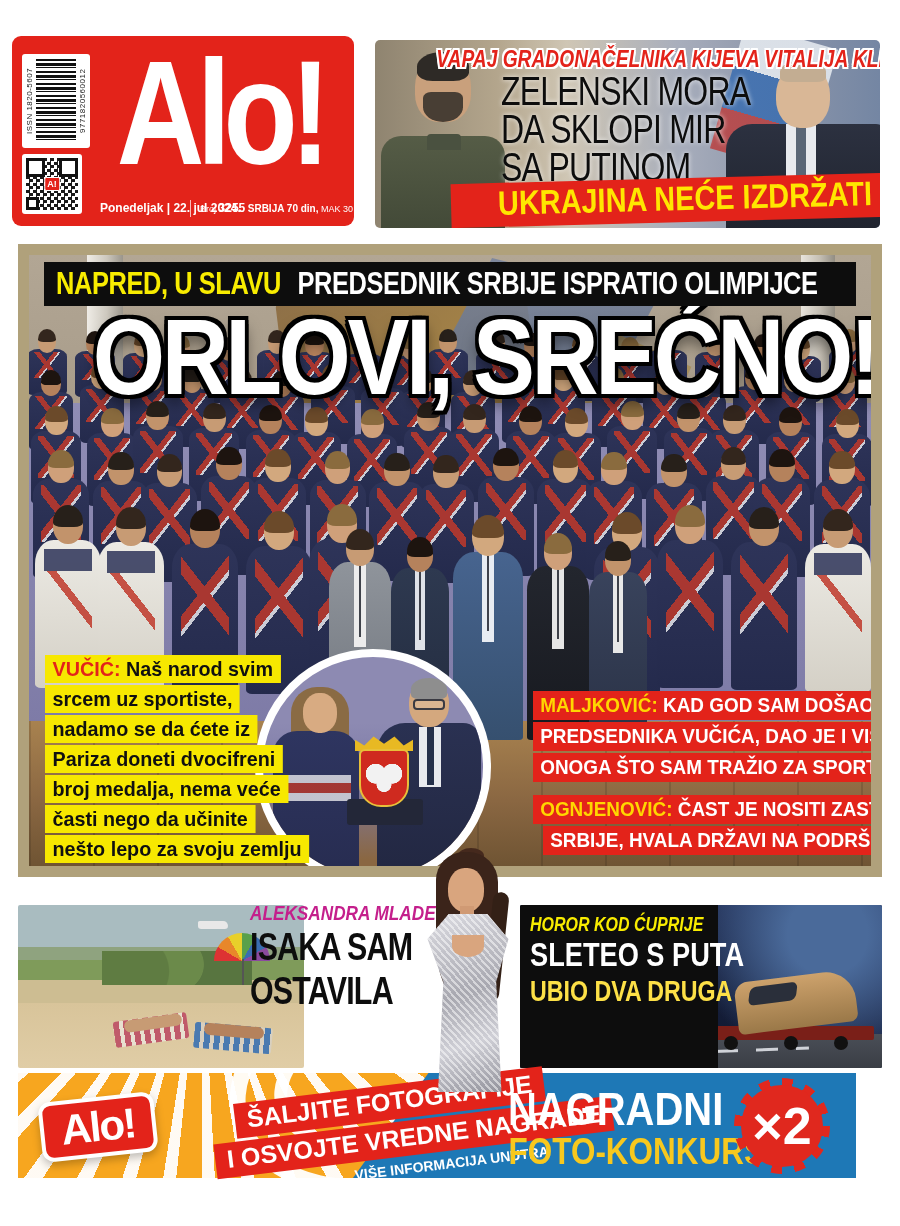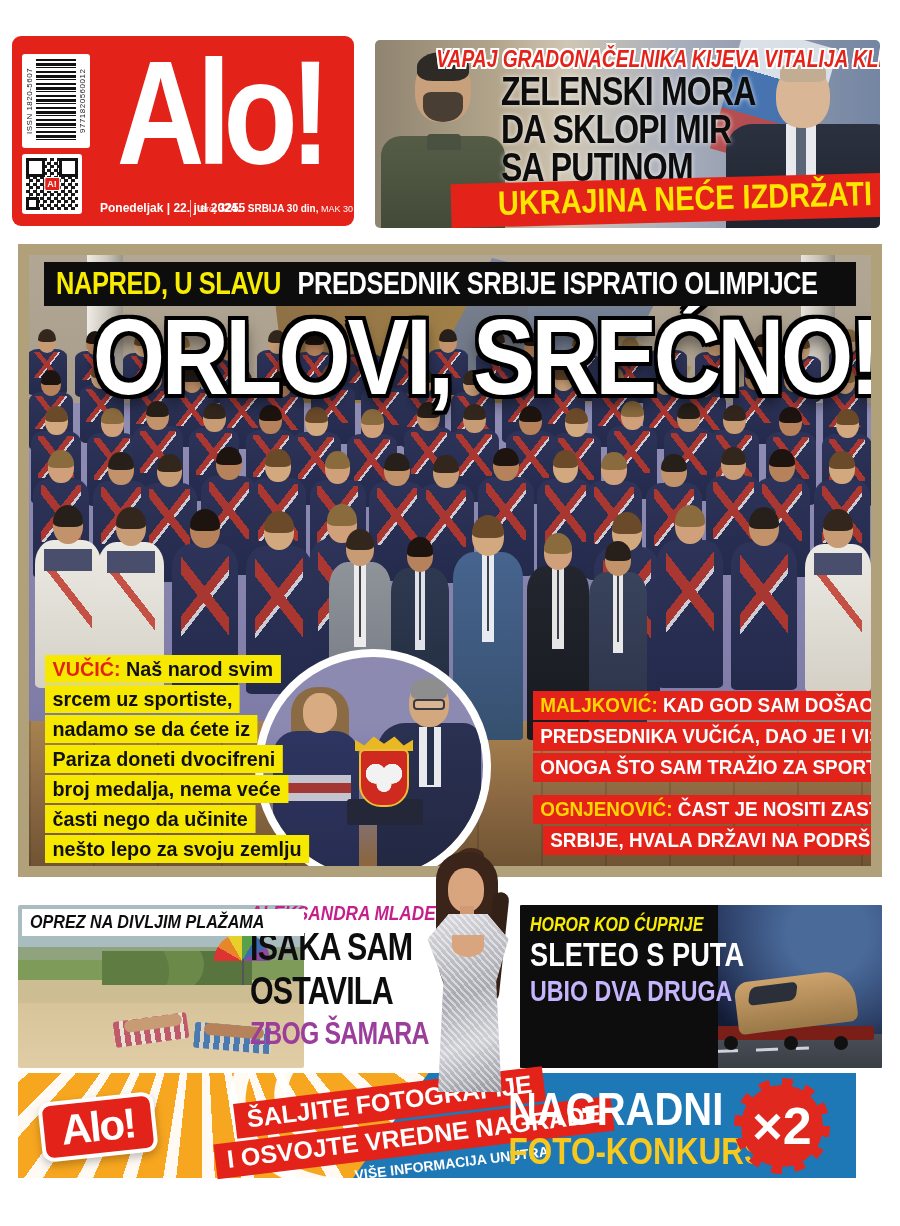--- a/index.html
+++ b/index.html
@@ -42,21 +42,21 @@
   .z-head::before { content:""; position:absolute; inset:-4px 2px 62% 2px; background:#2e2a26; border-radius:50% 50% 30% 30%; }
   .z-head::after { content:""; position:absolute; inset:55% 8px 0 8px; background:#3a332c; border-radius:20% 20% 50% 50%; opacity:.9; }
   .ru-flag { right:58px; top:-6px; width:96px; height:130px; background:linear-gradient(180deg,#e8edf2 0 34%,#3a6db0 34% 67%,#b94040 67%); transform:rotate(16deg); opacity:.85; }
   .p-body { right:-6px; bottom:0; width:160px; height:104px; background:linear-gradient(180deg,#2c3140,#20242f); border-radius:26px 10px 0 0; }
   .p-shirt { right:64px; bottom:18px; width:30px; height:86px; background:#e8eaee; }
   .p-tie { right:74px; bottom:18px; width:10px; height:86px; background:#5a6676; }
   .p-head { right:50px; top:24px; width:54px; height:64px; background:#d9b796; border-radius:48% 48% 44% 44%; }
   .p-head::before { content:""; position:absolute; inset:-3px 4px 72% 4px; background:#c3ad92; border-radius:50% 50% 20% 20%; }
   .ts-kicker { left:0; right:0; top:5px; text-align:center; color:#e3231a; font-size:24px; font-weight:900; font-style:italic; z-index:4; }
   .ts-kicker span { display:inline-block; transform:scaleX(.8); transform-origin:center; white-space:nowrap; }
-  .ts-headline { left:126px; top:32px; z-index:4; color:#0d0d0d; font-size:41px; line-height:38px; font-weight:700; letter-spacing:-1px; }
+  .ts-headline { left:126px; top:32px; z-index:4; color:#0d0d0d; font-size:41px; line-height:38px; font-weight:400; letter-spacing:-1px; }
   .ts-headline div { transform:scaleX(.78); transform-origin:left center; white-space:nowrap;
     text-shadow:0 0 6px rgba(255,255,255,.8); }
   .ts-banner { left:76px; bottom:6px; z-index:5; background:#e3231a; color:#ffe600; padding:1px 14px 4px;
     font-size:34px; font-weight:900; transform:rotate(-1.5deg); }
   .ts-banner span { display:inline-block; transform:scaleX(.85); transform-origin:center; white-space:nowrap; }
 
   
   .main-frame { left:18px; top:244px; width:864px; height:633px; border:11px solid #b0a17b; background:#8583ad; }
   .photo { position:absolute; inset:0; overflow:hidden; }
   .wall { left:0; top:0; right:0; height:225px; background:linear-gradient(180deg,#b2a694,#a89c8a 70%,#9b917f); }
@@ -168,21 +168,21 @@
   .truckbed { position:absolute; left:196px; bottom:28px; width:158px; height:14px; background:#7a1f18; border-radius:2px; }
   .truckbed::before { content:""; position:absolute; left:8px; bottom:-10px; width:14px; height:14px; background:#111; border-radius:50%; box-shadow:110px 0 0 #111, 60px 0 0 #111; }
   .wreck { position:absolute; left:216px; bottom:40px; width:120px; height:52px; background:linear-gradient(180deg,#cda26c,#9a7848); border-radius:14px 30px 8px 6px; transform:rotate(-7deg); }
   .wreck::before { content:""; position:absolute; left:14px; top:6px; width:48px; height:18px; background:#2a2f3a; border-radius:6px; transform:skewX(-14deg); }
   .worker { position:absolute; left:176px; bottom:36px; width:16px; height:40px; background:linear-gradient(180deg,#555 0 24%,#e8c818 24% 70%,#333 70%); border-radius:6px 6px 2px 2px; }
   .sr-panel { position:absolute; left:0; top:0; width:198px; height:100%; background:#0d0d0d; z-index:2; padding:8px 0 0 10px; }
   .sr-kicker { color:#f8ec00; font-size:20px; font-weight:900; font-style:italic; }
   .sr-kicker span, .sr-line span, .sr-sub span { display:inline-block; transform:scaleX(.8); transform-origin:left center; white-space:nowrap; }
   .sr-line { color:#fff; font-size:34px; line-height:37px; font-weight:900; }
   .sr-line + .sr-line { font-size:29px; line-height:34px;text-align:center; }
-  .sr-sub { color:#c4b5fd; font-size:29px; line-height:36px; font-weight:900; }
+  .sr-sub { color:#fde047; font-size:29px; line-height:36px; font-weight:900; }
 
   
   .promo { left:18px; top:1073px; width:838px; height:105px; }
   .promo-orange { position:absolute; left:0; top:0; width:540px; height:100%; background:#f7a61f; overflow:hidden; }
   .rays { position:absolute; left:-40px; top:-140px; width:560px; height:400px;
     background:repeating-conic-gradient(from 150deg at 40% 0%, rgba(255,255,255,.95) 0 3deg, transparent 3deg 9deg); }
   .ring1 { position:absolute; left:210px; top:-95px; width:300px; height:215px; border:16px solid rgba(255,255,255,.95); border-radius:50%; transform:rotate(-12deg); }
   .ring2 { position:absolute; left:255px; top:-60px; width:210px; height:140px; border:13px solid rgba(255,255,255,.95); border-radius:50%; transform:rotate(-12deg); }
   .promo-blue { position:absolute; left:335px; top:0; right:0; bottom:0; background:#1e78b6; clip-path:polygon(15% 0,100% 0,100% 100%,0 100%); z-index:2; }
   .alo-badge { position:absolute; left:22px; top:24px; width:116px; height:60px; background:#e3231a; border:4px solid #fff; border-radius:12px;
@@ -217,21 +217,21 @@
         <span class="qr-finder3"></span>
         <span class="qr-badge">A!</span>
       </div>
     </div>
     <div class="abs mast-logo">Alo!</div>
     <div class="abs mast-date">Ponedeljak | 22. jul 2024.</div>
     <div class="abs mast-divider"></div>
     <div class="abs mast-issue">
       <span>Broj</span>
       <span class="big">3255</span>
-      <span class="mid">SRBIJA 30 din,</span>
+      <span class="mid">SRBIJA 70 din,</span>
       <span>MAK 30 den, CG 1 €, BIH 0.50 KM</span>
     </div>
   </div>
 
   <div class="abs top-story">
     <div class="abs ru-flag"></div>
     <div class="abs z-body"></div>
     <div class="abs z-collar"></div>
     <div class="abs z-head"></div>
     <div class="abs p-body"></div>
@@ -636,30 +636,28 @@
   <div class="abs story-left">
     <div class="beach">
       <span class="boat"></span>
       <span class="bush"></span>
       <span class="umbrella"></span>
       <span class="towel1"></span>
       <span class="towel2"></span>
       <span class="bather1"></span>
       <span class="bather2"></span>
     </div>
-    <div class="sl-kicker"><span>OPREZ NA DIVLJIM PLAŽAMA</span></div>
   </div>
 
   <div class="abs story-mid">
     <div class="abs sm-kicker"><span>ALEKSANDRA MLADENOVIĆ</span></div>
     <div class="abs sm-headline">
       <div>ISAKA SAM</div>
       <div>OSTAVILA</div>
     </div>
-    <div class="abs sm-sub"><span>ZBOG ŠAMARA</span></div>
   </div>
   <div class="abs celeb">
     <span class="bun"></span>
     <span class="hair"></span>
     <span class="face"></span>
     <span class="neck"></span>
     <span class="dress"></span>
   </div>
 
   <div class="abs story-right">

